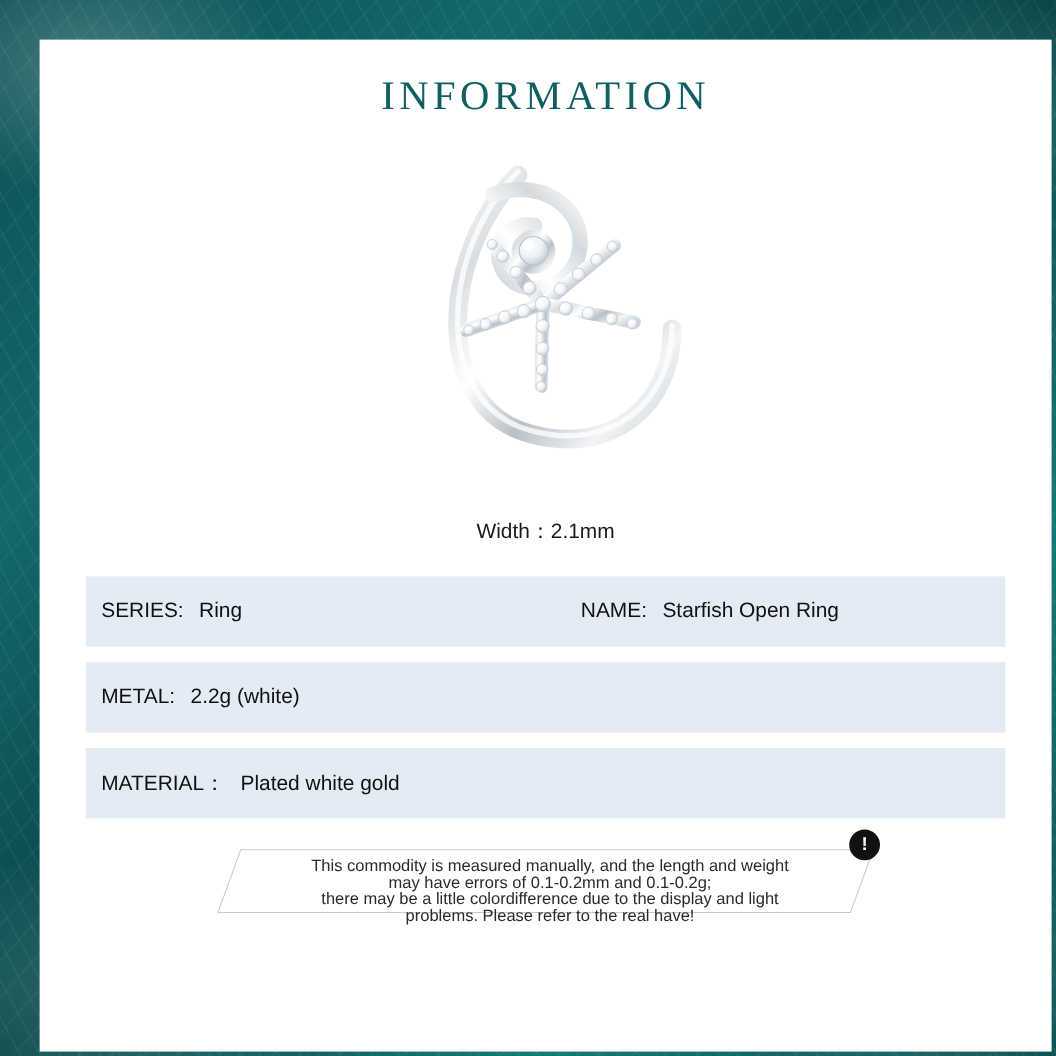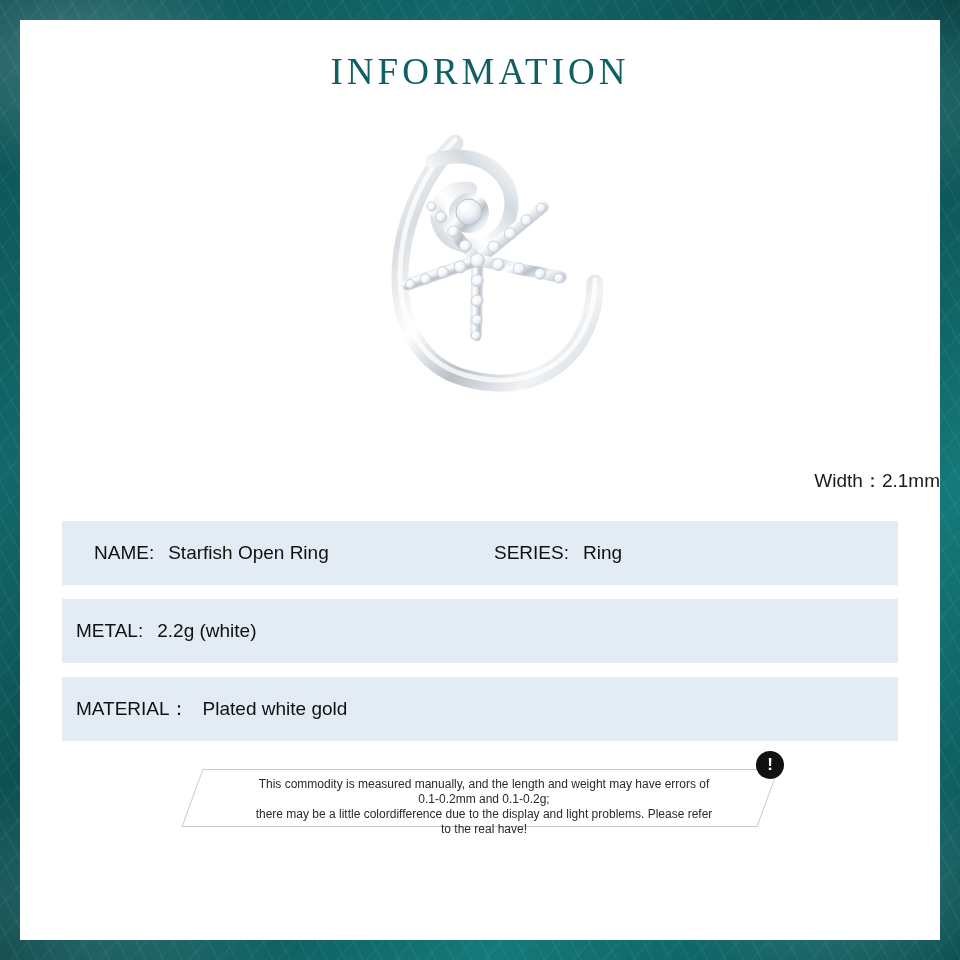--- a/index.html
+++ b/index.html
@@ -19,21 +19,21 @@
     position: relative;
     width: 960px;
     height: 960px;
     box-sizing: border-box;
     background:
       radial-gradient(ellipse 300px 200px at 8% 6%,   rgba(255,255,255,0.22), rgba(255,255,255,0) 60%),
       radial-gradient(ellipse 260px 180px at 92% 10%, rgba(160,255,245,0.20), rgba(255,255,255,0) 62%),
       radial-gradient(ellipse 340px 220px at 10% 94%, rgba(190,255,250,0.18), rgba(255,255,255,0) 60%),
       radial-gradient(ellipse 300px 200px at 88% 92%, rgba(255,255,255,0.14), rgba(255,255,255,0) 60%),
       linear-gradient(135deg, #0b4e52 0%, #12686a 25%, #0a4346 50%, #14797a 75%, #0b4f52 100%);
-    padding: 20px;
+    padding: 36px;
   }
   .page:before {
     
     content: "";
     position: absolute;
     inset: 0;
     background:
       repeating-linear-gradient(62deg, rgba(255,255,255,0.05) 0px, rgba(255,255,255,0.05) 1px, rgba(0,0,0,0) 2px, rgba(0,0,0,0) 16px),
       repeating-linear-gradient(-48deg, rgba(255,255,255,0.035) 0px, rgba(255,255,255,0.035) 1px, rgba(0,0,0,0) 3px, rgba(0,0,0,0) 22px);
     pointer-events: none;
@@ -68,25 +68,25 @@
   .ring-wrap {
     position: absolute;
     left: 50%;
     top: 0;
     transform: translateX(-50%);
     width: 420px;
     height: 320px;
   }
 
   .measure {
-    text-align: right;
+    text-align: center;
     color: #1a1a1a;
     font-size: 19px;
     line-height: 28px;
-    margin-top: 34px;
+    margin-top: 21px;
   }
 
   
   .specs {
     margin: 26px 42px 0 42px;
   }
   .spec-row {
     display: flex;
     background: #e3ebf4;
     height: 64px;
@@ -128,21 +128,21 @@
     background: #ffffff;
     border: 1px solid #c9c9c9;
     transform: skewX(-20deg);
   }
   .note-text {
     position: absolute;
     left: 168px;
     right: 184px;
     top: 12px;
     text-align: center;
-    font-size: 12px;
+    font-size: 15px;
     line-height: 15px;
     color: #2a2a2a;
     margin-left: 24px;
   }
   .excl {
     position: absolute;
     right: 114px;
     top: -14px;
     width: 28px;
     height: 28px;
@@ -239,27 +239,27 @@
       </div>
     </div>
 
     <div class="measure">
       <div>Width：2.1mm</div>
     </div>
 
     <div class="specs">
 
       <div class="spec-row">
+        <div class="spec-cell right">
+          <span class="spec-key">SERIES:</span>
+          <span class="spec-val">Ring</span>
+        </div>
         <div class="spec-cell left">
           <span class="spec-key">NAME:</span>
           <span class="spec-val">Starfish Open Ring</span>
-        </div>
-        <div class="spec-cell right">
-          <span class="spec-key">SERIES:</span>
-          <span class="spec-val">Ring</span>
         </div>
       </div>
 
       <div class="spec-row">
         <div class="spec-cell right">
           <span class="spec-key">METAL:</span>
           <span class="spec-val">2.2g (white)</span>
         </div>
       </div>
 

